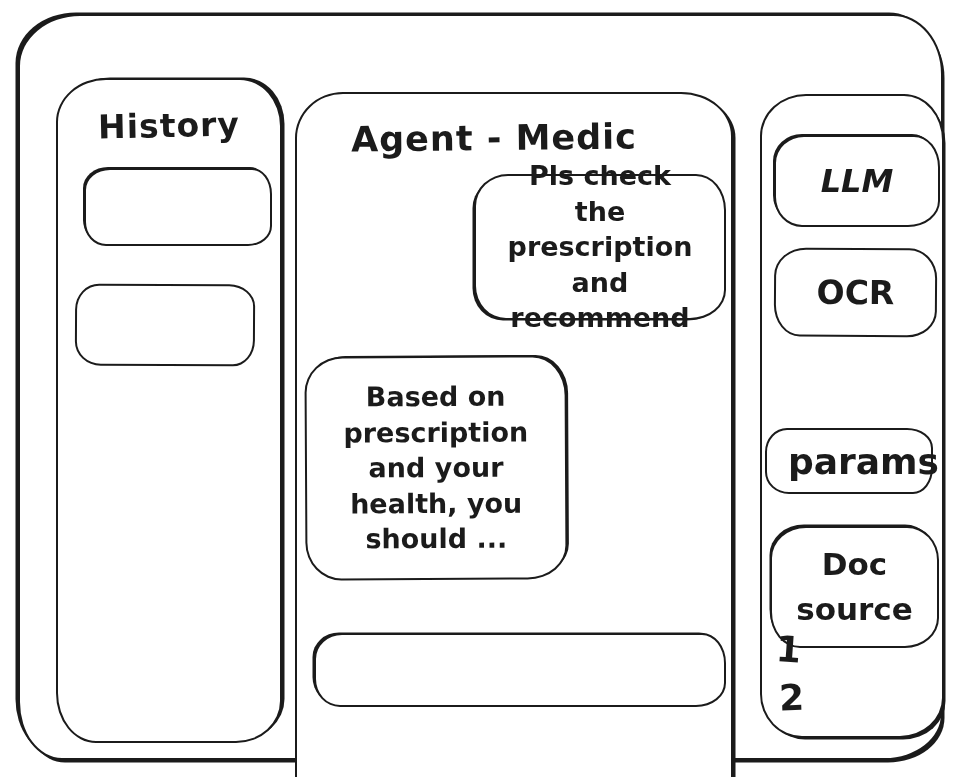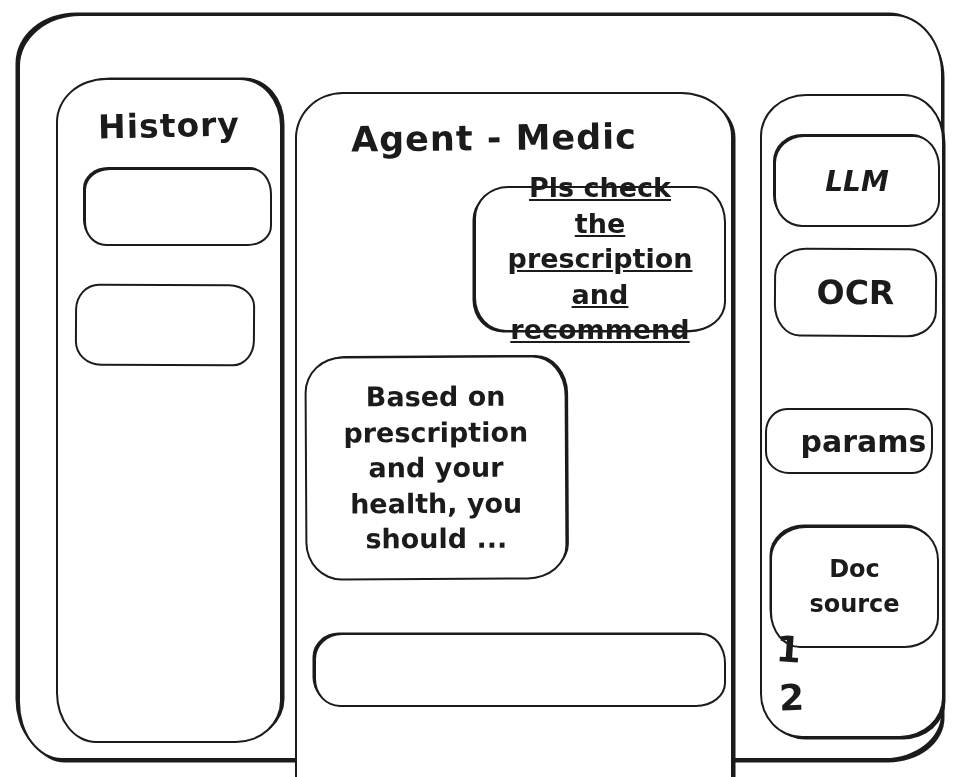--- a/index.html
+++ b/index.html
@@ -68,25 +68,24 @@
   }
   .chat-title {
     left: 0; right: 40px; top: 24px;
     font-size: 35px; text-align: center; letter-spacing: 1px;
     transform: rotate(-0.6deg);
   }
   .bubble {
     font-size: 27px; font-weight: bold; line-height: 1.32;
   }
   .bubble-user {
-    left: 177px; top: 92px; width: 252px; height: 146px;
+    left: 177px; top: 80px; width: 252px; height: 146px;
     padding: 10px 32px;
     border-radius: 34px 30px 36px 32px / 32px 36px 30px 34px;
     box-shadow: -3px 2px 0 -1.5px #1b1b1b;
-    text-decoration: underline;
   }
   .bubble-assistant {
     left: 8px; top: 262px; width: 262px; height: 224px;
     padding: 10px 26px;
     border-radius: 38px 34px 40px 36px / 36px 40px 34px 38px;
     box-shadow: 3px -2px 0 -1.5px #1b1b1b;
     transform: rotate(-0.3deg);
   }
   .chat-input {
     left: 17px; top: 539px; width: 412px; height: 74px;
@@ -98,39 +97,39 @@
 
   
   .tools-panel {
     left: 740px; top: 78px; width: 184px; height: 644px;
     border-radius: 46px 40px 44px 42px / 42px 46px 40px 44px;
     box-shadow: 3px 3px 0 -1.5px #1b1b1b;
   }
   .tool-btn { font-weight: bold; cursor: pointer; }
   .btn-llm {
     left: 12px; top: 39px; width: 166px; height: 92px;
-    font-size: 28px; font-style: italic;
+    font-size: 32px; font-style: italic;
     border-radius: 30px 26px 32px 28px / 28px 32px 26px 30px;
     box-shadow: -2px -2px 0 -1px #1b1b1b;
   }
   .btn-ocr {
     left: 12px; top: 152px; width: 163px; height: 89px;
     font-size: 33px;
     border-radius: 32px 28px 30px 26px / 28px 30px 26px 32px;
     transform: rotate(0.4deg);
   }
   .btn-params {
-    left: 3px; top: 312px; width: 168px; height: 66px;
-    font-size: 30px;
+    left: 3px; top: 332px; width: 168px; height: 66px;
+    font-size: 36px;
     border-radius: 22px 26px 20px 24px / 24px 20px 26px 22px;
     padding-left: 29px;
   }
   .btn-doc {
     left: 8px; top: 430px; width: 169px; height: 122px;
-    font-size: 24px; line-height: 1.45;
+    font-size: 31px; line-height: 1.45;
     border-radius: 36px 32px 34px 30px / 32px 34px 30px 36px;
     box-shadow: -2px -3px 0 -1.5px #1b1b1b;
     padding: 0 14px;
   }
   .doc-num { font-size: 36px; z-index: 3; }
   .doc-num-1 { left: 14px; top: 533px; transform: rotate(4deg); }
   .doc-num-2 { left: 17px; top: 581px; transform: rotate(-2deg); }
 </style>
 </head>
 <body>

